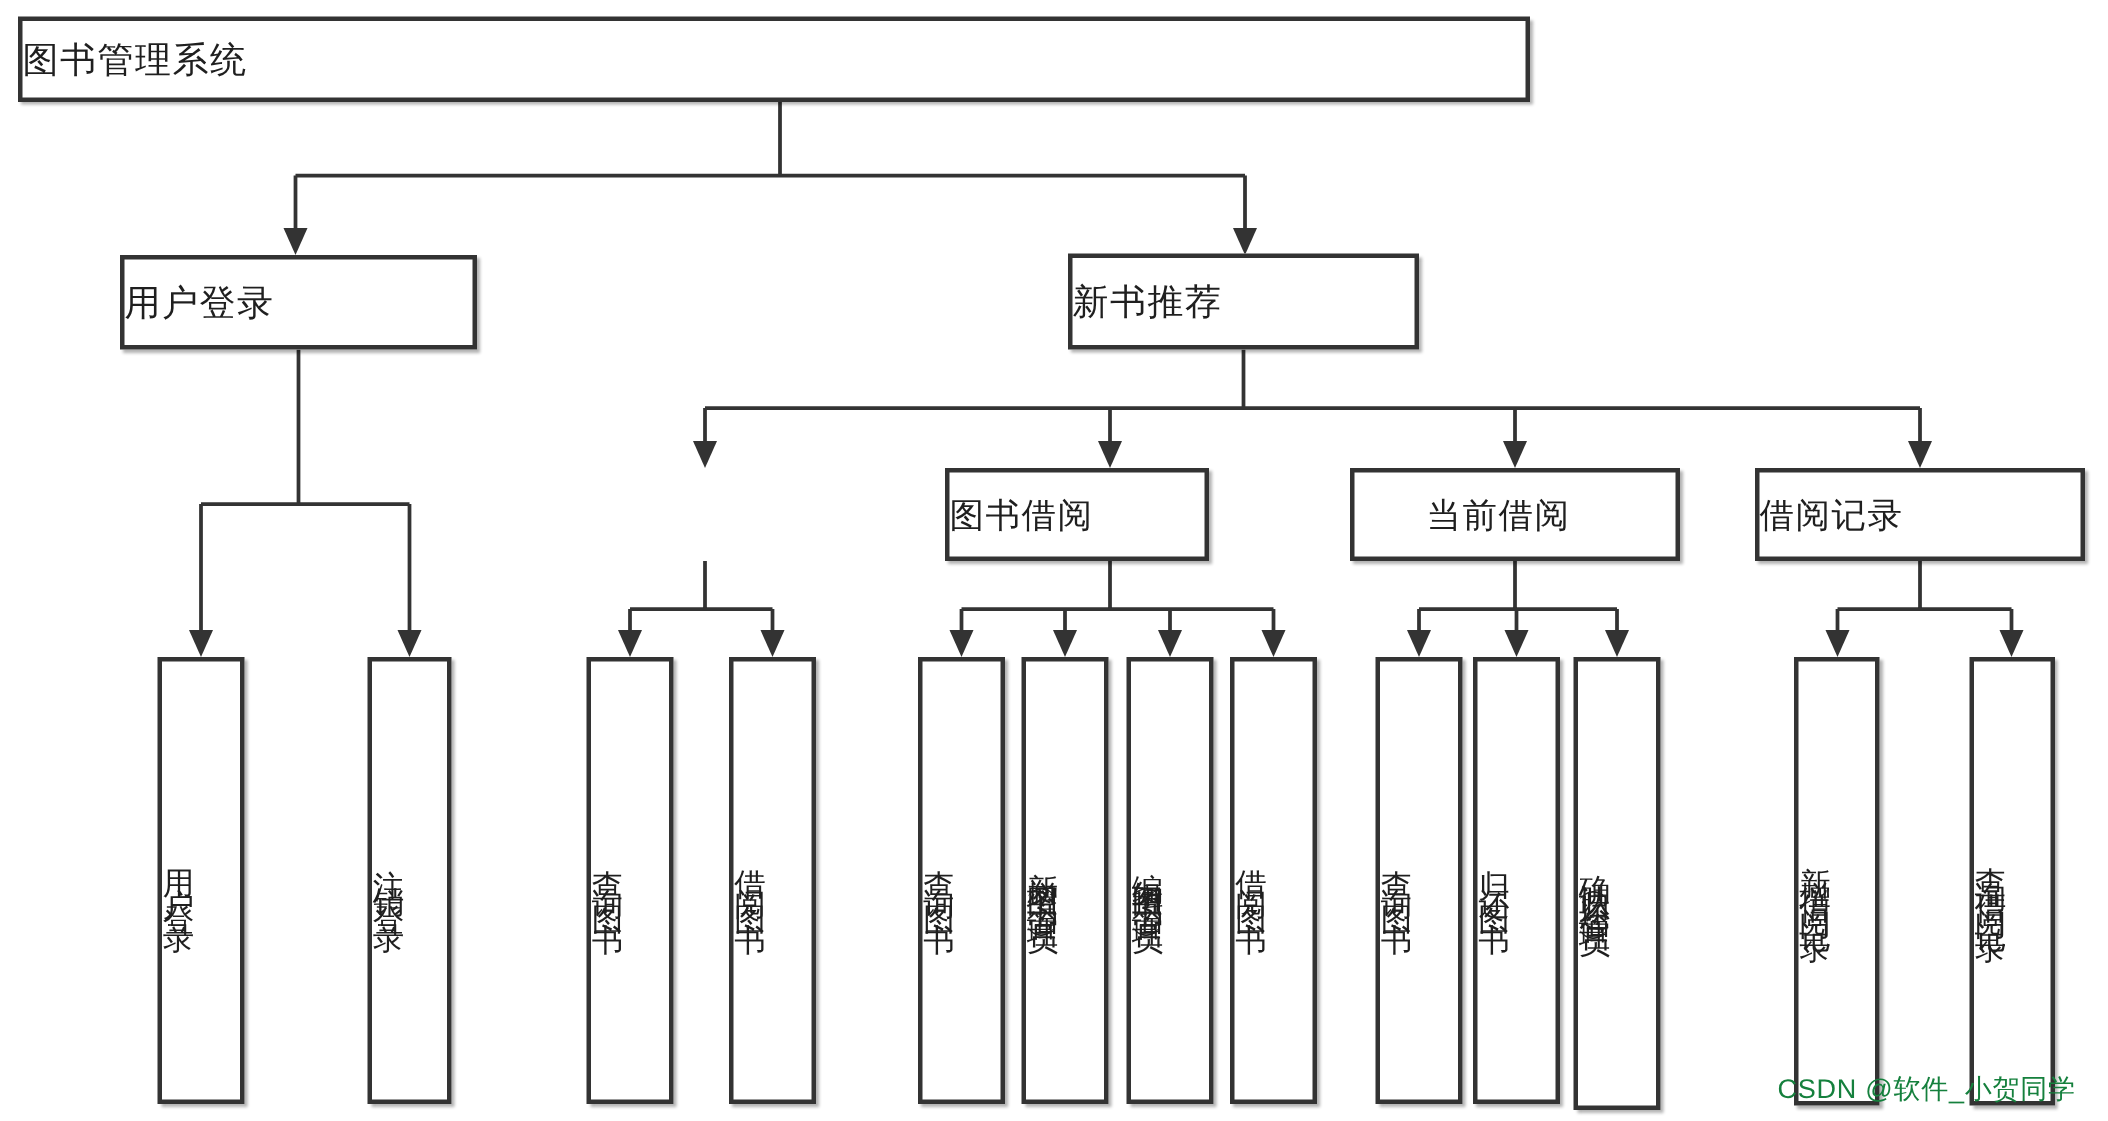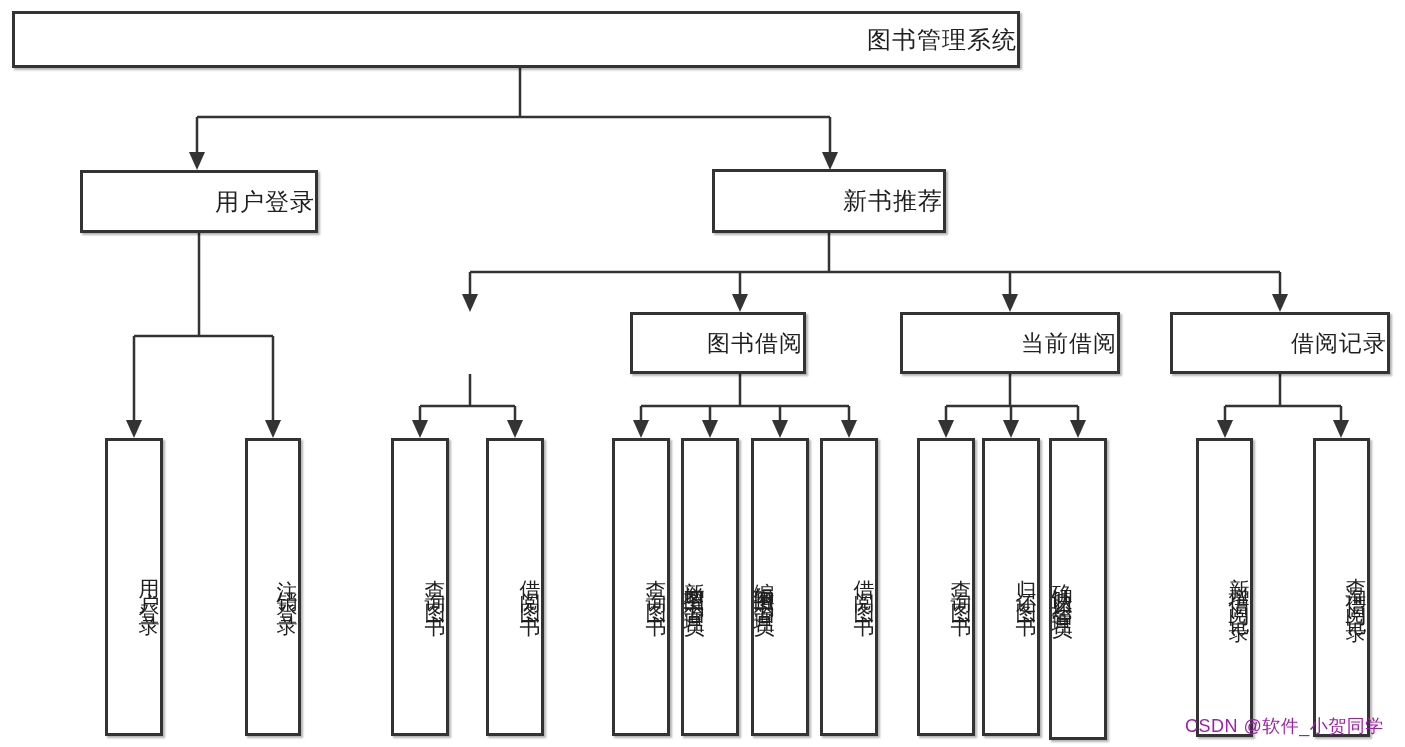--- a/index.html
+++ b/index.html
@@ -17,21 +17,21 @@
     left: 0; top: 0;
     z-index: 0;
   }
   .node {
     position: absolute;
     box-sizing: border-box;
     border: 3px solid #333333;
     background: #ffffff;
     display: flex;
     align-items: center;
-    justify-content: flex-end;
+    justify-content: flex-start;
     box-shadow: 2px 2px 2px rgba(0,0,0,0.30);
     z-index: 1;
   }
   .hlabel {
     font-size: 24px;
     letter-spacing: 1px;
     white-space: nowrap;
   }
   .l2 .hlabel { font-size: 23px; }
   .leaf { padding: 8px 0; }
@@ -44,21 +44,21 @@
   }
   .ls4 .vlabel { letter-spacing: 12px; }
   .ls6 .vlabel { letter-spacing: 9px; }
   .ls9 { align-items: center; justify-content: flex-start; }
   .ls9 .vlabel { letter-spacing: 5px; }
   .watermark {
     position: absolute;
     left: 1185px;
     top: 714px;
     font-size: 18px;
-    color: #a21caf;
+    color: #15803d;
     white-space: nowrap;
     z-index: 2;
     letter-spacing: 0.5px;
   }
 </style>
 </head>
 <body>
 
 <div class="stage">
 

